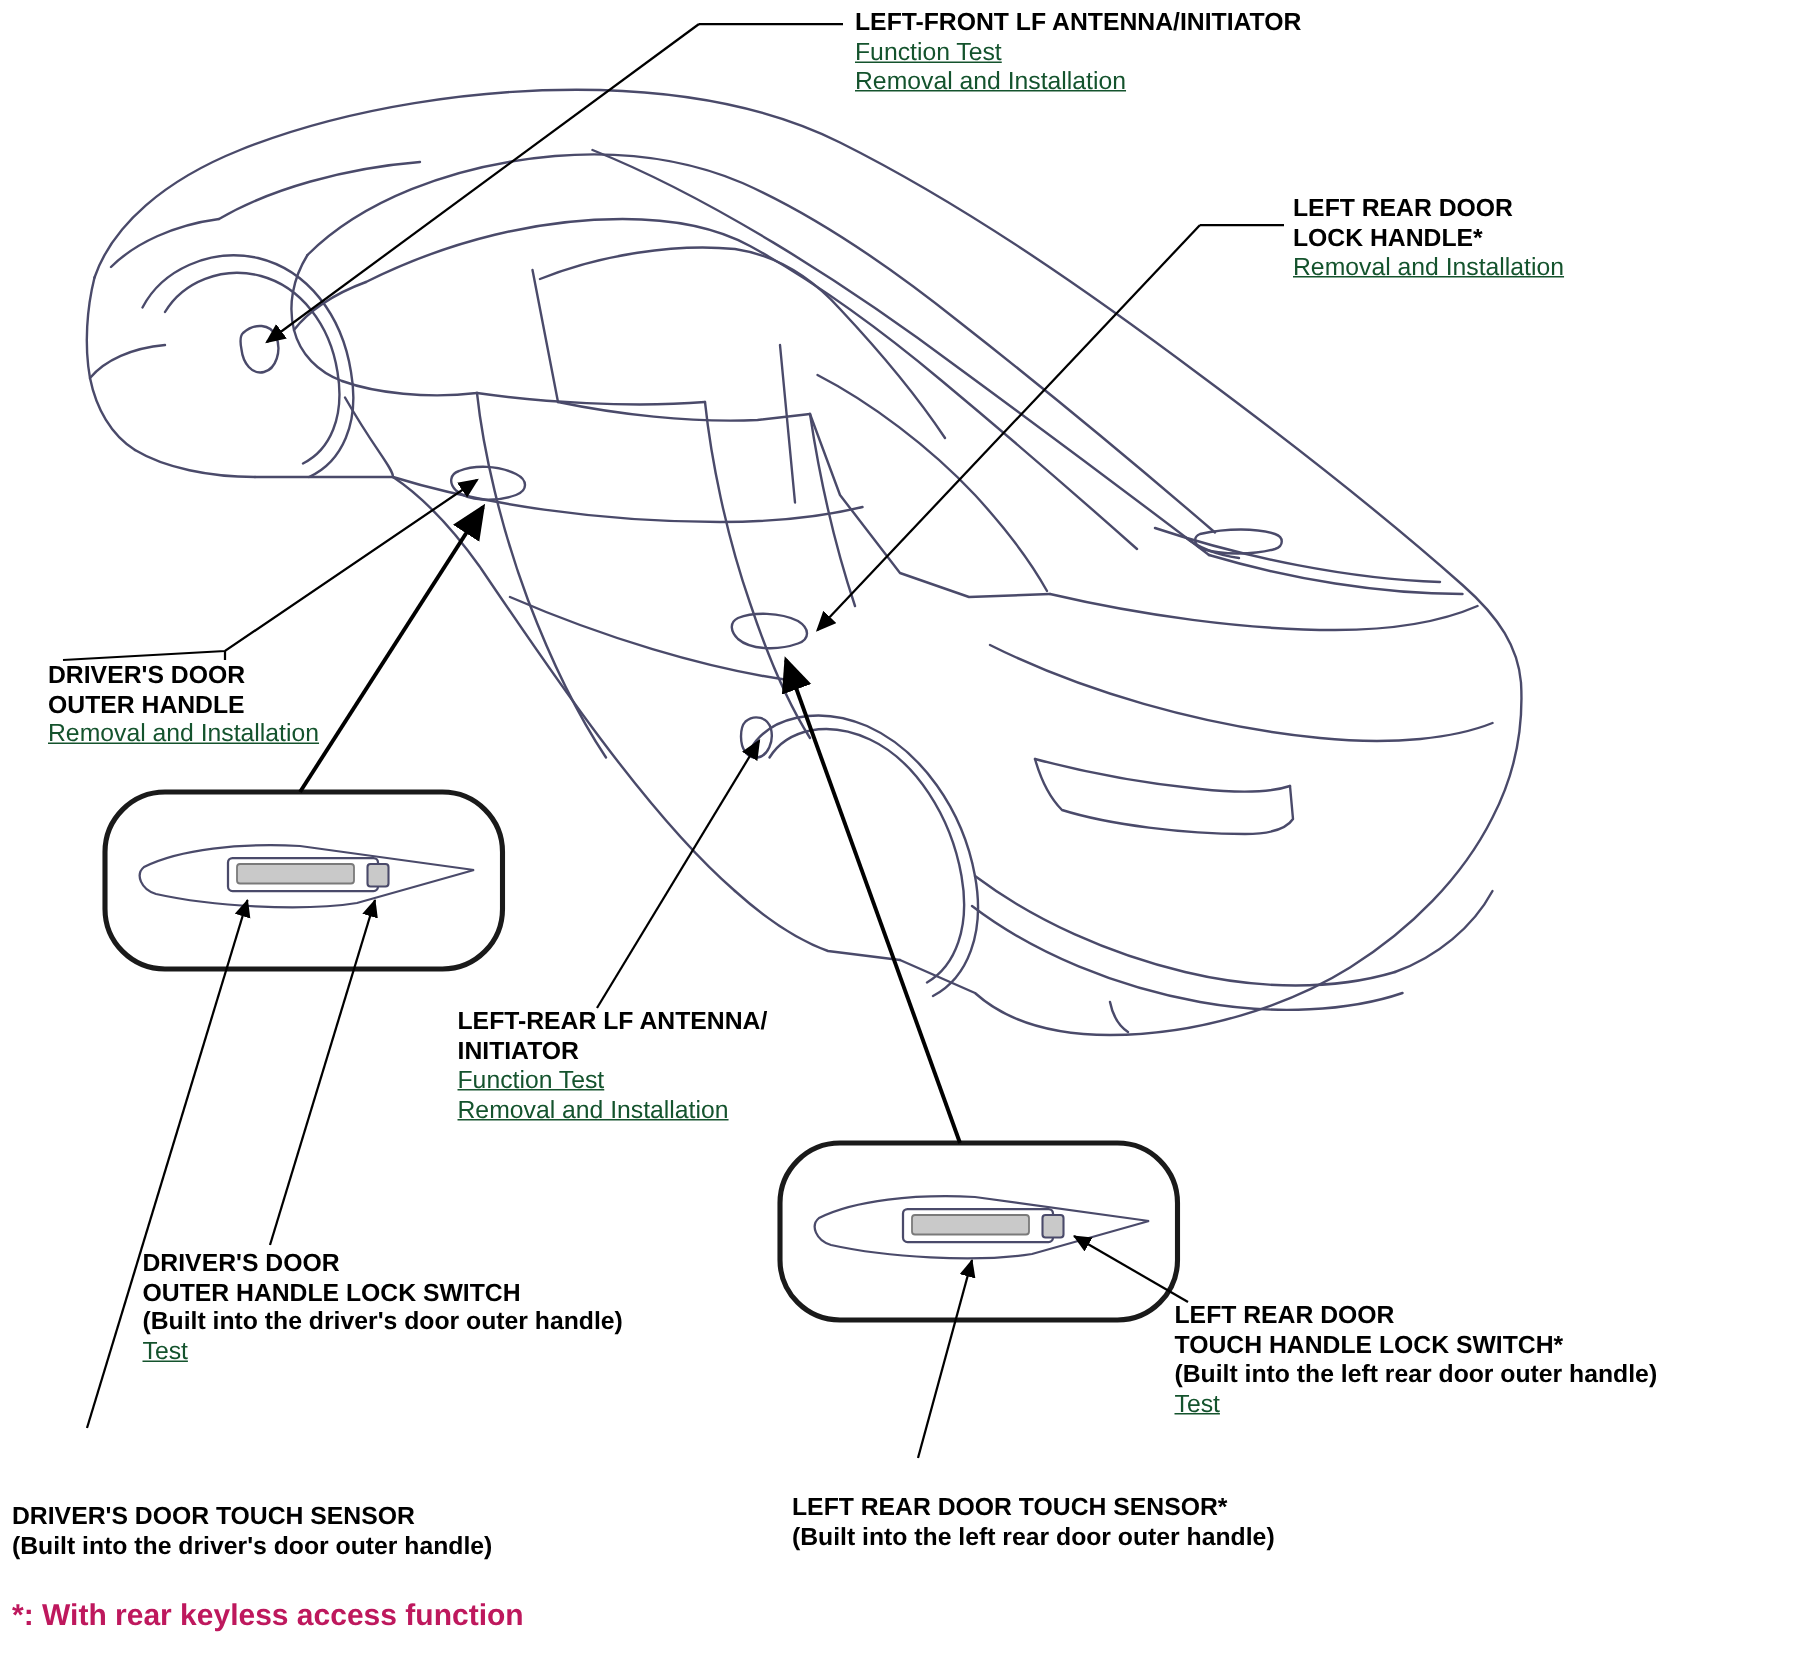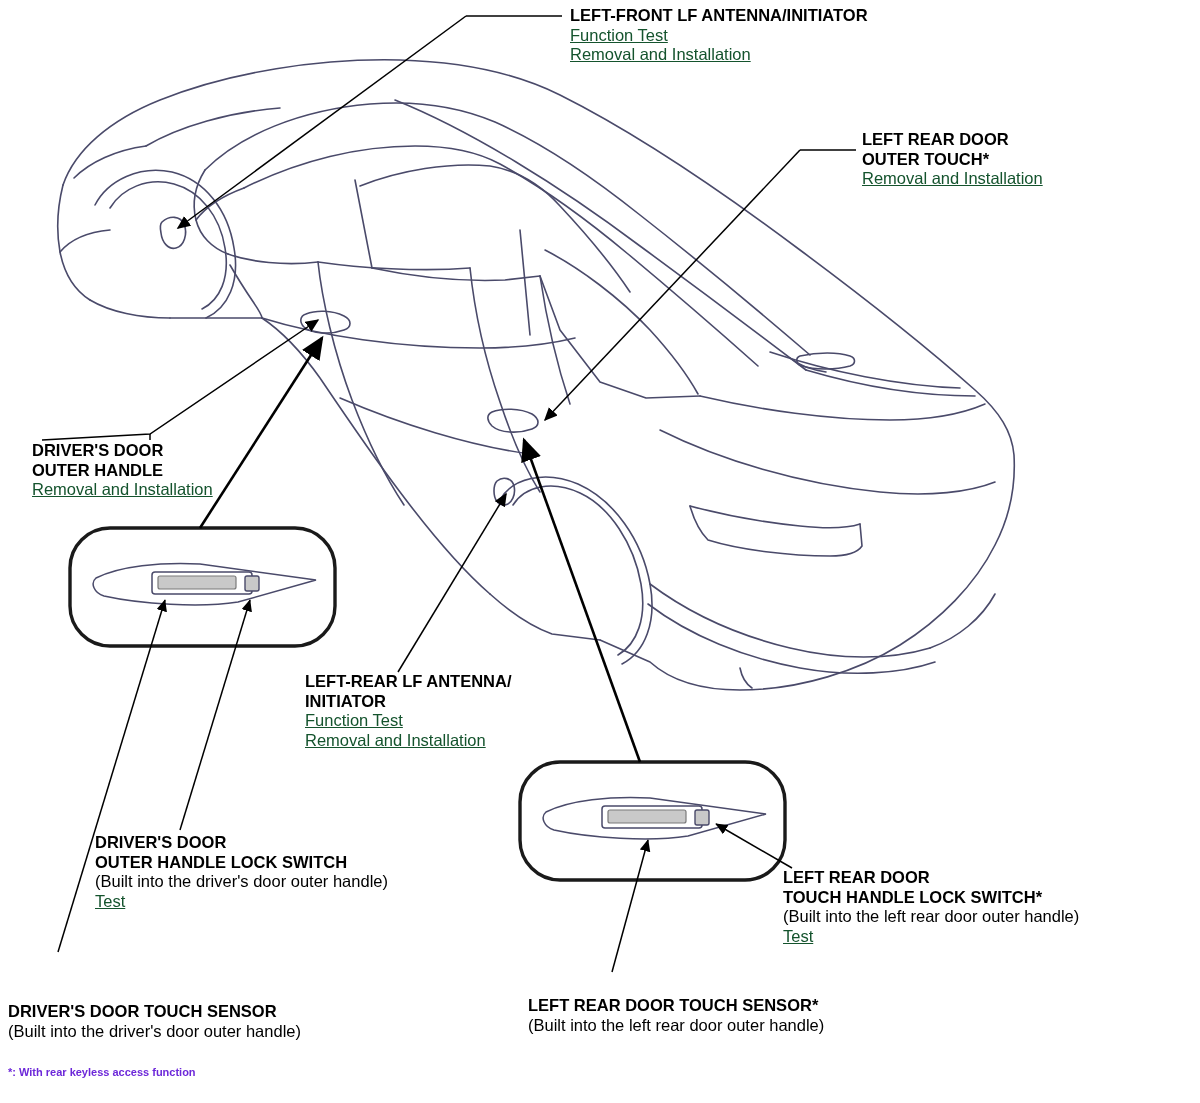--- a/index.html
+++ b/index.html
@@ -30,35 +30,35 @@
     font-size: 16.5px;
     line-height: 19.5px;
     color: #000000;
     white-space: nowrap;
   }
   .callout .ttl {
     font-weight: bold;
     display: block;
   }
   .callout .sub {
-    font-weight: normal;
+    font-weight: bold;
     display: block;
   }
   .callout a.link {
     color: #14532d;
     text-decoration: underline;
     display: block;
     font-weight: normal;
     cursor: pointer;
   }
   .footnote {
     position: absolute;
-    font-size: 11px;
+    font-size: 20px;
     font-weight: bold;
-    color: #6d28d9;
+    color: #be185d;
     white-space: nowrap;
   }
 </style>
 </head>
 <body>
 
 <div id="canvas">
 
   <svg class="art" viewBox="0 0 1200 1103">
     <g fill="none" stroke="#4a4a6a" stroke-width="1.6" stroke-linejoin="round" stroke-linecap="round">
@@ -224,21 +224,21 @@
   </svg>
 
   <div class="callout" style="left:570px; top:6px;">
     <span class="ttl">LEFT-FRONT LF ANTENNA/INITIATOR</span>
     <a class="link">Function Test</a>
     <a class="link">Removal and Installation</a>
   </div>
 
   <div class="callout" style="left:862px; top:130px;">
     <span class="ttl">LEFT REAR DOOR</span>
-    <span class="ttl">OUTER TOUCH*</span>
+    <span class="ttl">LOCK HANDLE*</span>
     <a class="link">Removal and Installation</a>
   </div>
 
   <div class="callout" style="left:32px; top:441px;">
     <span class="ttl">DRIVER'S DOOR</span>
     <span class="ttl">OUTER HANDLE</span>
     <a class="link">Removal and Installation</a>
   </div>
 
   <div class="callout" style="left:305px; top:672px;">

